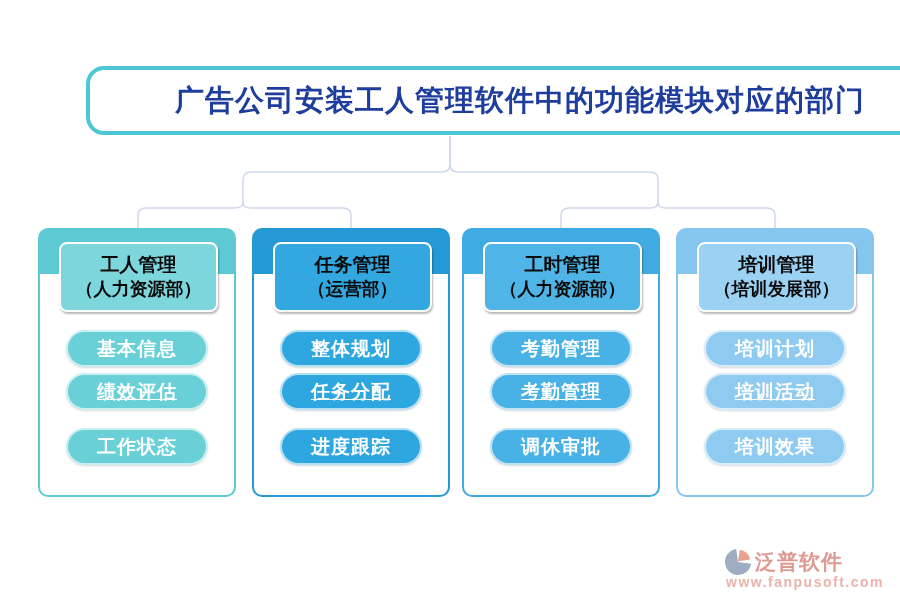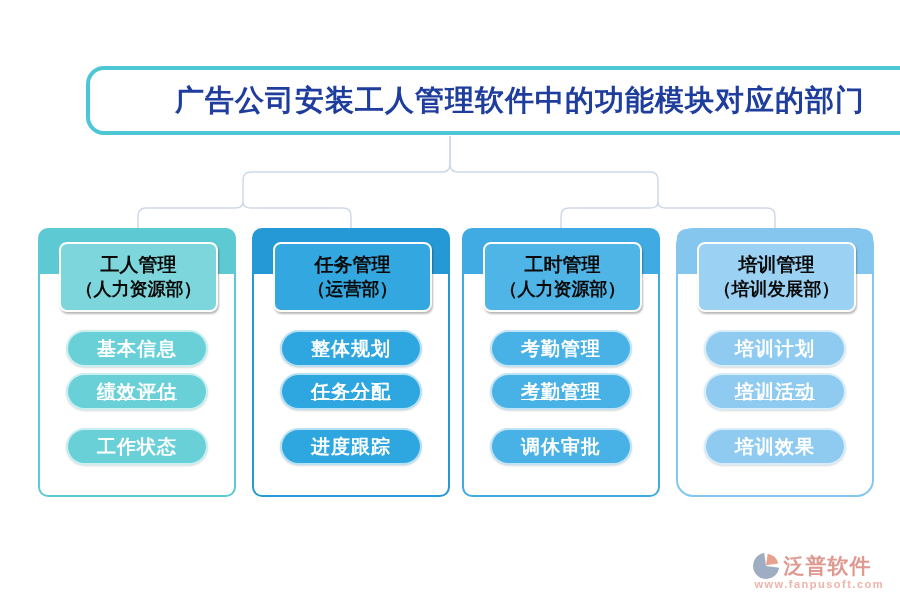--- a/index.html
+++ b/index.html
@@ -16,21 +16,21 @@
     font-size:29px;font-weight:bold;color:var(--title-color,#1e3d9c);
     letter-spacing:1px;white-space:nowrap;
   }
   
   .connector{position:absolute;left:0;top:0;pointer-events:none;}
   
   .column{
     position:absolute;top:228px;width:198px;height:269px;box-sizing:border-box;
     background:#fff;border:2px solid var(--accent);border-radius:10px;
   }
-  .c1{left:38px;} .c2{left:252px;} .c3{left:462px;} .c4{left:676px;border-radius:17px;}
+  .c1{left:38px;} .c2{left:252px;} .c3{left:462px;} .c4{left:676px;}
   .band{
     position:absolute;top:-1px;left:-1px;right:-1px;height:45px;
     background:var(--accent);border-radius:9px 9px 0 0;
   }
   .header-box{
     position:absolute;top:12px;left:19px;right:16px;height:70px;
     box-sizing:border-box;background:var(--header);
     border:2px solid #fdfdfd;border-radius:8px;
     box-shadow:1px 2px 2px rgba(0,0,0,.28);
     display:flex;flex-direction:column;align-items:center;justify-content:center;
@@ -45,21 +45,21 @@
     display:flex;align-items:center;justify-content:center;
     color:#fff;font-weight:bold;font-size:19px;letter-spacing:1px;
     box-shadow:0 1px 2px rgba(0,0,0,.15);
   }
   .p1{top:100px;} .p2{top:143px;text-decoration:underline;} .p3{top:198px;}
   
   .watermark{position:absolute;right:16px;bottom:10px;text-align:left;}
   .wm-row{display:flex;align-items:center;gap:3px;margin-top:9px;}
   .wm-icon{width:28px;height:28px;flex:0 0 auto;}
   .wm-brand{font-size:21px;font-weight:bold;color:var(--wm-brand,#de9a91);letter-spacing:1px;}
-  .wm-url{font-size:11px;font-weight:bold;color:var(--wm-url,#edb3aa);
+  .wm-url{font-size:14px;font-weight:bold;color:var(--wm-url,#edb3aa);
     letter-spacing:1.5px;margin-top:-2px;padding-left:2px;
     font-family:"Liberation Sans","DejaVu Sans",sans-serif;}
 </style>
 </head>
 <body>
 
 <div class="canvas" style="--title-border: #4dc7d5; --title-color: #1e3d9c; --wm-brand: #de9a91; --wm-url: #edb3aa;">
 
   <div class="title-box">广告公司安装工人管理软件中的功能模块对应的部门</div>
 

